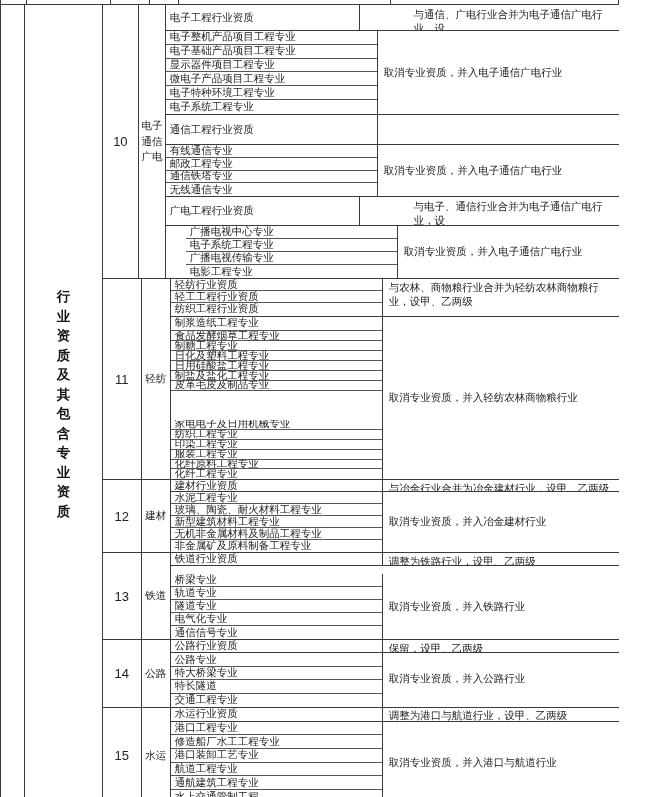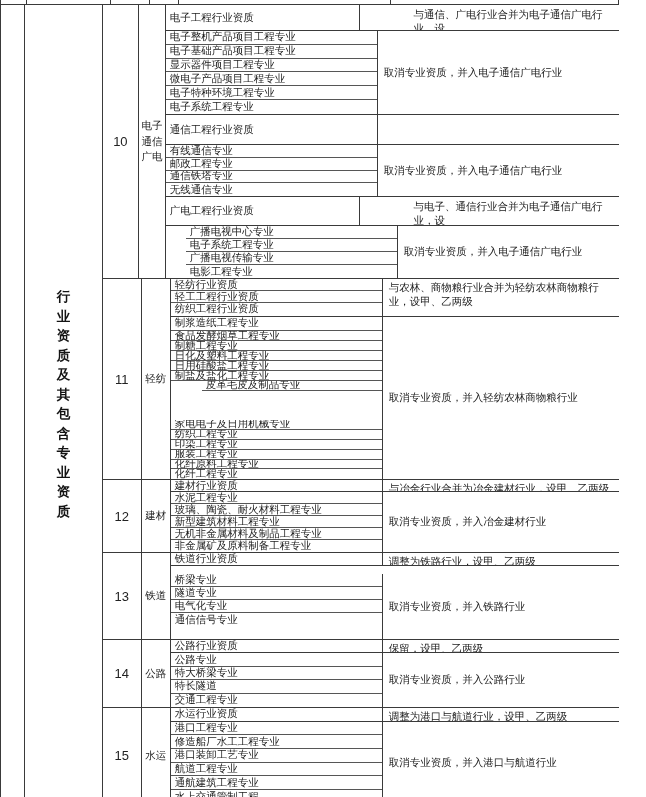--- a/index.html
+++ b/index.html
@@ -145,21 +145,21 @@
 业，设甲、乙两级</div>
               </div>
               <div class="band" style="height: 162.5px;">
                 <div class="quals">
                   <div class="qrow" style="height: 19px;">制浆造纸工程专业</div>
                   <div class="qrow" style="height: 12.5px;">食品发酵烟草工程专业</div>
                   <div class="qrow" style="height: 12.5px;">制糖工程专业</div>
                   <div class="qrow" style="height: 12.5px;">日化及塑料工程专业</div>
                   <div class="qrow" style="height: 12.5px;">日用硅酸盐工程专业</div>
                   <div class="qrow" style="height: 12.5px;">制盐及盐化工程专业</div>
-                  <div class="qrow" style="height: 12.5px; margin-left: 31px;">皮革毛皮及制品专业</div>
+                  <div class="qrow" style="height: 12.5px;">皮革毛皮及制品专业</div>
                   <div class="qrow" style="height: 12.5px; margin-top: 29px;">家电电子及日用机械专业</div>
                   <div class="qrow" style="height: 12.5px;">纺织工程专业</div>
                   <div class="qrow" style="height: 12.5px;">印染工程专业</div>
                   <div class="qrow" style="height: 12.5px;">服装工程专业</div>
                   <div class="qrow" style="height: 12.5px;">化纤原料工程专业</div>
                   <div class="qrow" style="height: 12.5px;">化纤工程专业</div>
                 </div>
                 <div class="note center">取消专业资质，并入轻纺农林商物粮行业</div>
               </div>
             </div>
@@ -192,54 +192,55 @@
             <div class="bands">
               <div class="band" style="height: 13px;">
                 <div class="quals">
                   <div class="qrow" style="height: 13px;">铁道行业资质</div>
                 </div>
                 <div class="note top">调整为铁路行业，设甲、乙两级</div>
               </div>
               <div class="band" style="height: 65px; margin-top: 8px;">
                 <div class="quals">
                   <div class="qrow" style="height: 13px;">桥梁专业</div>
+                  <div class="qrow" style="height: 13px;">轨道专业</div>
                   <div class="qrow" style="height: 13px;">隧道专业</div>
                   <div class="qrow" style="height: 13px;">电气化专业</div>
                   <div class="qrow" style="height: 13px;">通信信号专业</div>
                 </div>
                 <div class="note center">取消专业资质，并入铁路行业</div>
               </div>
             </div>
           </div>
           <div class="group">
             <div class="gnum">14</div>
             <div class="gind">公路</div>
             <div class="bands">
               <div class="band" style="height: 13.4px;">
                 <div class="quals">
                   <div class="qrow" style="height: 13.4px;">公路行业资质</div>
                 </div>
                 <div class="note top">保留，设甲、乙两级</div>
               </div>
-              <div class="band" style="height: 53.6px;">
+              <div class="band" style="height: 53.6px; font-family: Liberation Mono, monospace;">
                 <div class="quals">
                   <div class="qrow" style="height: 13.4px;">公路专业</div>
                   <div class="qrow" style="height: 13.4px;">特大桥梁专业</div>
                   <div class="qrow" style="height: 13.4px;">特长隧道</div>
                   <div class="qrow" style="height: 13.4px;">交通工程专业</div>
                 </div>
                 <div class="note center">取消专业资质，并入公路行业</div>
               </div>
             </div>
           </div>
           <div class="group">
             <div class="gnum">15</div>
             <div class="gind">水运</div>
             <div class="bands">
-              <div class="band" style="height: 13.7px;">
+              <div class="band" style="height: 13.7px; font-family: Liberation Mono, monospace;">
                 <div class="quals">
                   <div class="qrow" style="height: 13.7px;">水运行业资质</div>
                 </div>
                 <div class="note top">调整为港口与航道行业，设甲、乙两级</div>
               </div>
               <div class="band" style="height: 82.2px;">
                 <div class="quals">
                   <div class="qrow" style="height: 13.7px;">港口工程专业</div>
                   <div class="qrow" style="height: 13.7px;">修造船厂水工工程专业</div>
                   <div class="qrow" style="height: 13.7px;">港口装卸工艺专业</div>

